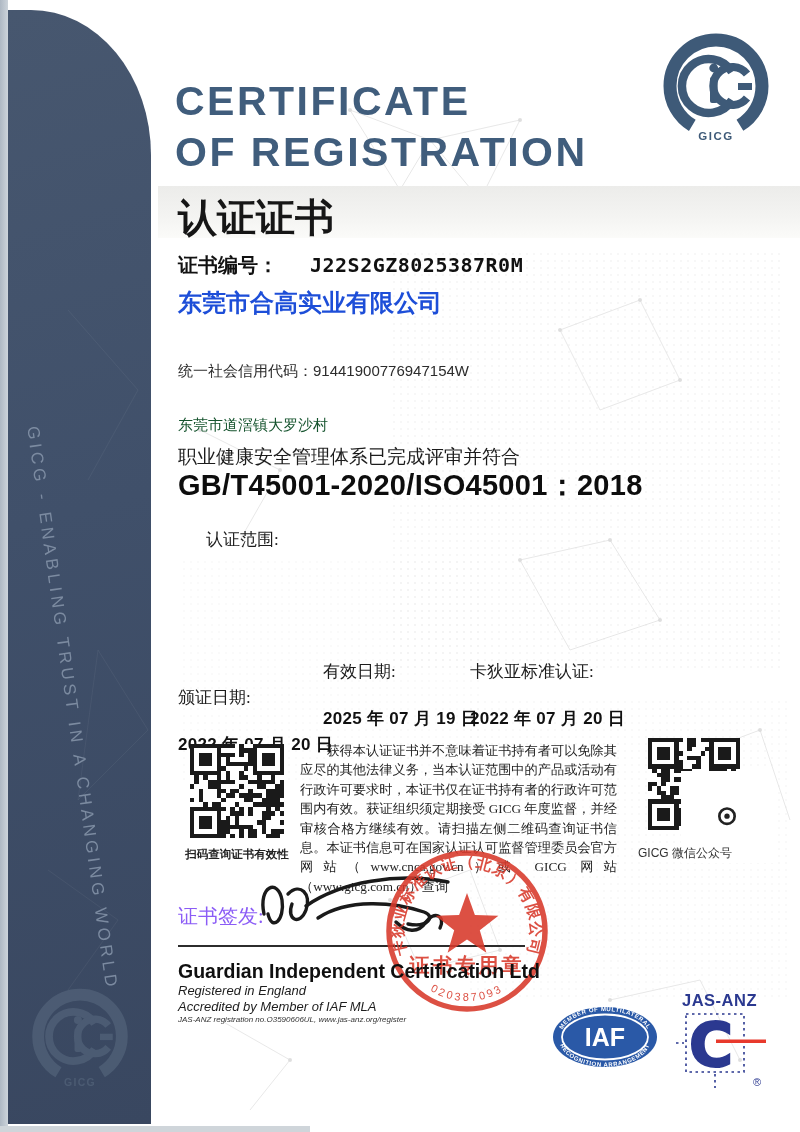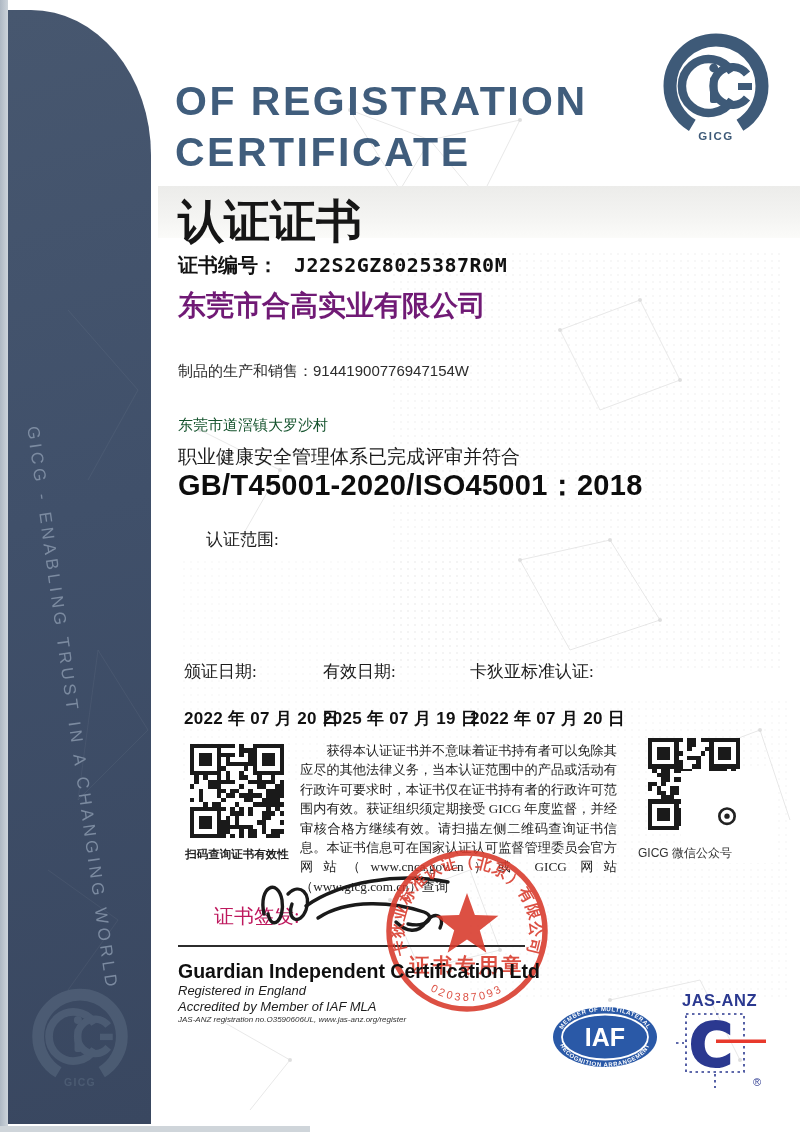--- a/index.html
+++ b/index.html
@@ -22,56 +22,56 @@
            transform:rotate(82deg);transform-origin:0 0;
            font-size:17px;letter-spacing:4px;color:#8796ab;opacity:.85;}
   .emboss{position:absolute;left:12px;top:972px;opacity:.85;}
 
   
   .gicg-logo{left:650px;top:30px;}
   .title{left:175px;top:76px;font-weight:bold;font-size:41px;line-height:51px;
          letter-spacing:2.5px;color:#405d7c;}
   .cn-band{left:158px;top:186px;width:642px;height:52px;
            background:linear-gradient(180deg,#ececea 0%,#f4f4f2 60%,#fbfbf9 100%);}
-  .cn-title{position:absolute;left:20px;top:5px;font-size:46px;font-weight:bold;color:#161616;}
+  .cn-title{position:absolute;left:20px;top:5px;font-size:39px;font-weight:bold;color:#161616;}
 
   .certno{left:178px;top:252px;font-size:20px;font-weight:bold;}
-  .certno .num{font-family:"DejaVu Sans Mono",monospace;font-size:20px;letter-spacing:.5px;margin-left:16px;}
-
-  .company{left:178px;top:287px;font-family:"Liberation Serif",serif;font-weight:600;font-size:28px;color:#701a75;}
+  .certno .num{font-family:"DejaVu Sans Mono",monospace;font-size:20px;letter-spacing:.5px;margin-left:32px;}
+
+  .company{left:178px;top:287px;font-family:"Liberation Serif",serif;font-weight:600;font-size:24px;color:#1d4ed8;}
   .credit{left:178px;top:362px;font-family:"Liberation Serif",serif;font-size:15px;color:#2c2c2c;}
   .credit .code{font-family:"Liberation Sans",sans-serif;}
   .addr{left:178px;top:396px;font-family:"Liberation Serif",serif;font-size:15px;color:#14532d;margin-top:20px;}
   .conform{left:178px;top:430px;font-family:"Liberation Serif",serif;font-size:19px;color:#1c1c1c;margin-top:14px;}
   .standard{left:178px;top:466px;font-size:29px;font-weight:bold;color:#0d0d0d;letter-spacing:.3px;}
   .scope-label{left:178px;top:528px;font-family:"Liberation Serif",serif;font-size:17px;color:#1c1c1c;margin-left:28px;}
   .scope{left:178px;top:567px;font-size:22px;font-weight:bold;line-height:34px;color:#121212;}
 
   .date-col{top:660px;}
   .date-col .lbl{font-family:"Liberation Serif",serif;font-size:17px;color:#1c1c1c;}
   .date-col .val{margin-top:24px;font-size:17px;font-weight:bold;color:#111;letter-spacing:.3px;}
-  .dc1{left:184px;} .dc2{left:323px;} .dc3{left:470px;}
+  .dc1{left:178px;margin-top:26px;} .dc2{left:323px;} .dc3{left:470px;}
 
   
   .qr-grid{display:grid;grid-template-rows:repeat(21,1fr);grid-template-columns:repeat(21,1fr);
            background:#fff;}
   .qr-grid div{width:100%;height:100%;}
   .qr-grid .on{background:#1a1a1a;}
   .qr1{left:190px;top:744px;width:94px;height:94px;}
   .qr2{left:648px;top:738px;width:92px;height:92px;}
   .qr-logo{position:absolute;left:33px;top:33px;width:26px;height:26px;background:#fff;
            display:flex;align-items:center;justify-content:center;}
   .qr1-cap{left:180px;top:847px;width:114px;text-align:center;font-size:11.5px;font-weight:bold;color:#222;}
   .qr2-cap{left:638px;top:845px;width:112px;text-align:left;font-size:12px;color:#333;}
 
   .notice{left:300px;top:741px;width:317px;font-family:"Liberation Serif",serif;
           font-size:13.2px;line-height:19.4px;text-align:justify;text-indent:2em;color:#1f1f1f;}
 
   
-  .sig-label{left:178px;top:903px;font-family:"Liberation Serif",serif;font-size:20px;color:#be185d;margin-left:36px;}
+  .sig-label{left:178px;top:903px;font-family:"Liberation Serif",serif;font-size:20px;color:#8b5cf6;}
   .signature{left:248px;top:852px;}
   .sig-line{left:178px;top:945px;width:347px;height:2px;background:#2c2c2c;}
   .stamp{left:382px;top:846px;opacity:.88;}
 
   .footer{left:178px;top:960px;}
   .footer .org{font-size:19.5px;font-weight:bold;color:#0f0f0f;}
   .footer .it{font-style:italic;font-size:13px;line-height:15.6px;color:#1d1d1d;}
   .footer .tiny{font-style:italic;font-size:8px;color:#333;margin-top:1px;}
 
   .iaf{left:551px;top:1005px;}
@@ -151,35 +151,35 @@
     <circle cx="66" cy="56" r="46" fill="none" stroke="#3e5a78" stroke-width="13" stroke-dasharray="47 50 289"></circle>
     <path d="M 82,42 A 27 27 0 1 0 82,70" fill="none" stroke="#3e5a78" stroke-width="8.5"></path>
     <rect x="60" y="47" width="7.5" height="26" rx="2" fill="#3e5a78"></rect>
     <circle cx="63.7" cy="38" r="4.4" fill="#3e5a78"></circle>
     <path d="M 97,44 A 19 19 0 1 0 97,68" fill="none" stroke="#3e5a78" stroke-width="8"></path>
     <rect x="88" y="53" width="14" height="7" fill="#3e5a78"></rect>
     <text x="66" y="110" text-anchor="middle" font-size="11.5" font-weight="bold" fill="#3e5a78" letter-spacing="1.5">GICG</text>
   </svg>
 
   <div class="abs title">
+    <div>CERTIFICATE</div>
     <div>OF REGISTRATION</div>
-    <div>CERTIFICATE</div>
   </div>
 
   <div class="abs cn-band">
     <div class="cn-title">认证证书</div>
   </div>
 
   <div class="abs certno">
     <span>证书编号：</span><span class="num">J22S2GZ8025387R0M</span>
   </div>
 
   <div class="abs company">东莞市合高实业有限公司</div>
   <div class="abs credit">
-    <span>制品的生产和销售：</span><span class="code">91441900776947154W</span>
+    <span>统一社会信用代码：</span><span class="code">91441900776947154W</span>
   </div>
   <div class="abs addr">东莞市道滘镇大罗沙村</div>
 
   <div class="abs conform">职业健康安全管理体系已完成评审并符合</div>
   <div class="abs standard">GB/T45001-2020/ISO45001：2018</div>
 
   <div class="abs scope-label">认证范围:</div>
 
   <div class="abs date-col dc1">
     <div class="lbl">颁证日期:</div>

